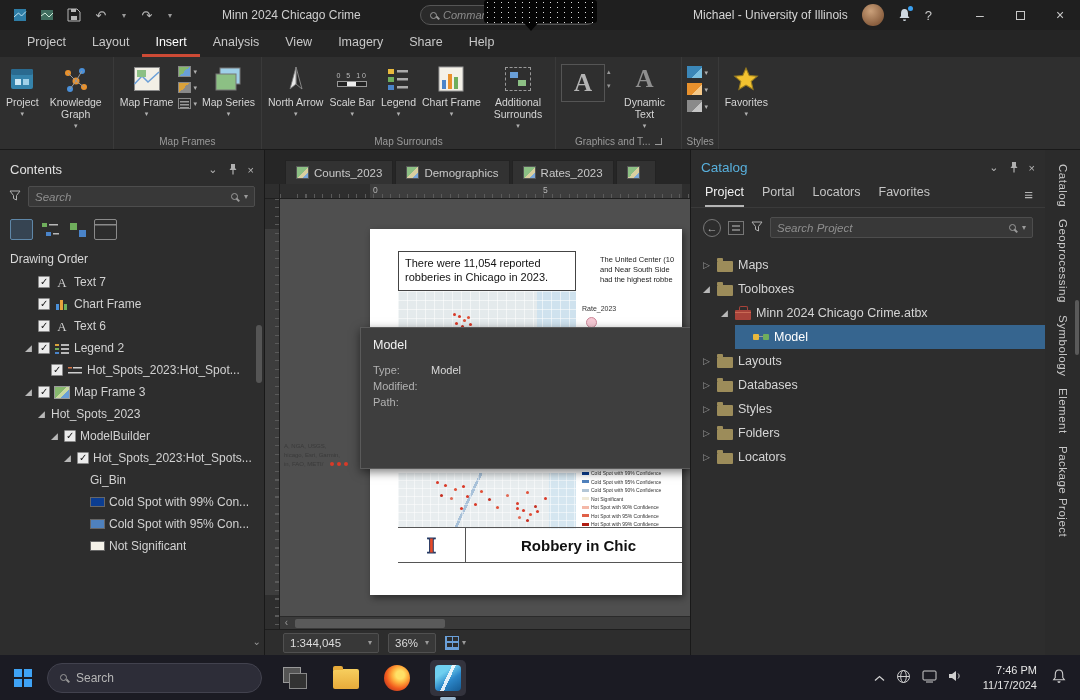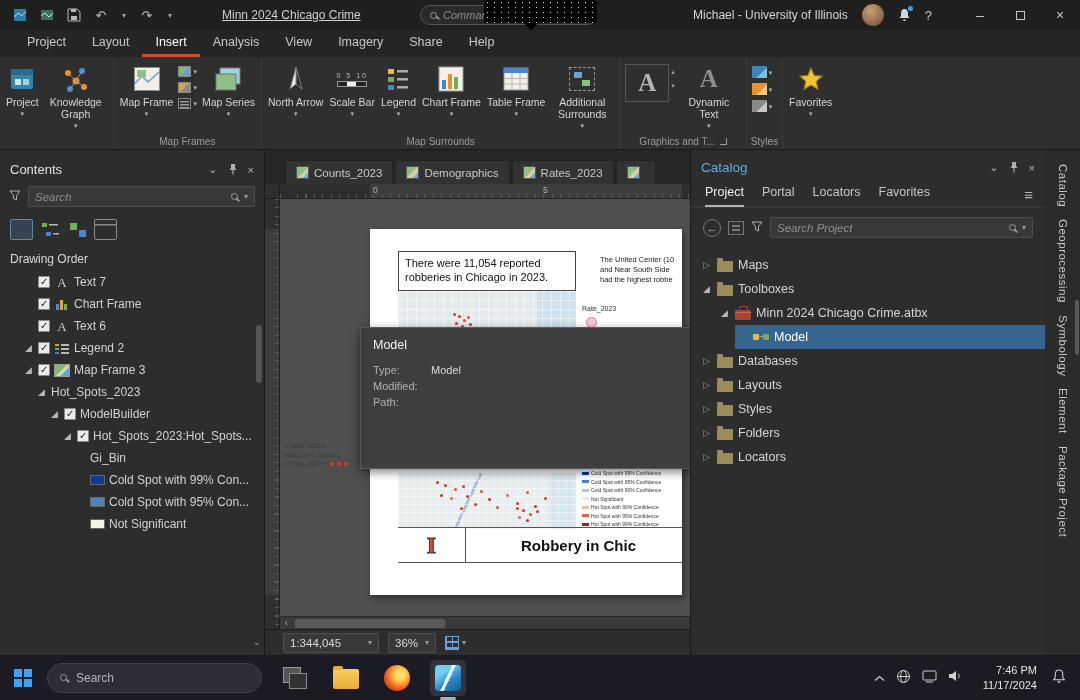--- a/index.html
+++ b/index.html
@@ -4,21 +4,21 @@
 <style>
   * { margin:0; padding:0; box-sizing:border-box; }
   html,body { width:1080px; height:700px; overflow:hidden; background:#262626;
     font-family:"Liberation Sans",sans-serif; font-size:12px; color:#d8d8d8; }
 
   
   .titlebar { height:30px; background:#1f1f1f; display:flex; align-items:center; position:relative; }
   .tb-icons { display:flex; align-items:center; gap:11px; margin-left:12px; }
   .tb-ic { display:inline-flex; align-items:center; justify-content:center; width:16px; height:16px; color:#b8b8b8; font-size:13px; }
   .tb-ic.sm { width:8px; font-size:8px; color:#9a9a9a; }
-  .tb-title { margin-left:48px; color:#cfcfcf; font-size:12px; white-space:nowrap;text-decoration:underline; }
+  .tb-title { margin-left:48px; color:#cfcfcf; font-size:12px; white-space:nowrap; }
   .cmd-search { position:absolute; left:420px; top:5px; width:177px; height:20px; background:#2a2a2a;
     border:1px solid #555; border-radius:10px; display:flex; align-items:center; gap:6px; padding:0 9px; }
   .cmd-ph { font-style:italic; color:#8a8a8a; font-size:11px; white-space:nowrap; }
   .mag { width:7px; height:7px; border:1.5px solid #999; border-radius:50%; position:relative; flex:none; }
   .mag::after { content:""; position:absolute; width:4px; height:1.5px; background:#999; transform:rotate(45deg); right:-3.5px; bottom:-1px; }
   .capture-overlay { position:absolute; left:484px; top:0; width:113px; height:23px; border-radius:3px;
     background:radial-gradient(circle,#dedede 0.7px,transparent 1px) #050505; background-size:7px 5px; z-index:5; }
   .capture-wedge { position:absolute; left:524px; top:23px; width:0; height:0; z-index:5;
     border-left:7px solid transparent; border-right:7px solid transparent; border-top:8px solid #050505; }
   .tb-right { margin-left:auto; display:flex; align-items:center; gap:14px; }
@@ -469,31 +469,20 @@
               <rect x="4" y="14" width="4" height="9" fill="#4a84c9"></rect>
               <rect x="10" y="8" width="4" height="15" fill="#e8912d"></rect>
               <rect x="16" y="11" width="4" height="12" fill="#6fae5c"></rect>
             </svg>
         </span>
         <span class="rb-label">Chart Frame</span>
         <span class="dd">▾</span>
       </div>
       <div class="rb-btn">
         <span class="ri">
-          <svg width="26" height="24">
-              <rect x="1" y="1" width="24" height="22" fill="#f4f1e8" stroke="#999"></rect>
-              <rect x="1" y="1" width="24" height="5" fill="#4a84c9"></rect>
-              <path d="M9 6 V23 M17 6 V23 M1 11.5 H25 M1 17 H25" stroke="#b5b5b5" fill="none"></path>
-            </svg>
-        </span>
-        <span class="rb-label">Table Frame</span>
-        <span class="dd">▾</span>
-      </div>
-      <div class="rb-btn">
-        <span class="ri">
             <span class="addsur-ic"></span>
           </span>
         <span class="rb-label">Additional Surrounds</span>
         <span class="dd">▾</span>
       </div>
     </div>
     <div class="rb-grouplabel">Map Surrounds</div>
   </div>
 
   <div class="rb-group">
@@ -613,20 +602,28 @@
           <span class="node-icon ic-text"></span>
           <span class="tree-label">Text 6</span>
         </div>
         <div class="tree-row">
           <span class="indent" style="padding-left: 19px;"></span>
           <span class="arrow ic-exp"></span>
           <span class="checkbox"></span>
 
           <span class="node-icon ic-legend"></span>
           <span class="tree-label">Legend 2</span>
+        </div>
+        <div class="tree-row">
+          <span class="indent" style="padding-left: 32px;"></span>
+          <span class="arrow"></span>
+          <span class="checkbox"></span>
+
+          <span class="node-icon ic-item"></span>
+          <span class="tree-label">Hot_Spots_2023:Hot_Spot...</span>
         </div>
         <div class="tree-row">
           <span class="indent" style="padding-left: 19px;"></span>
           <span class="arrow ic-exp"></span>
           <span class="checkbox"></span>
 
           <span class="node-icon ic-mapframe"></span>
           <span class="tree-label">Map Frame 3</span>
         </div>
         <div class="tree-row">
@@ -879,29 +876,29 @@
             <span class="arrow"></span>
             <span class="node-icon ic-model"></span>
             <span class="tree-label">Model</span>
           </div>
         </div>
         <div class="cat-row">
           <span class="indent" style="padding-left: 8px;"></span>
           <div class="cat-row-body">
             <span class="arrow ic-col"></span>
             <span class="node-icon ic-folder"></span>
-            <span class="tree-label">Databases</span>
+            <span class="tree-label">Layouts</span>
           </div>
         </div>
         <div class="cat-row">
           <span class="indent" style="padding-left: 8px;"></span>
           <div class="cat-row-body">
             <span class="arrow ic-col"></span>
             <span class="node-icon ic-folder"></span>
-            <span class="tree-label">Layouts</span>
+            <span class="tree-label">Databases</span>
           </div>
         </div>
         <div class="cat-row">
           <span class="indent" style="padding-left: 8px;"></span>
           <div class="cat-row-body">
             <span class="arrow ic-col"></span>
             <span class="node-icon ic-folder"></span>
             <span class="tree-label">Styles</span>
           </div>
         </div>

